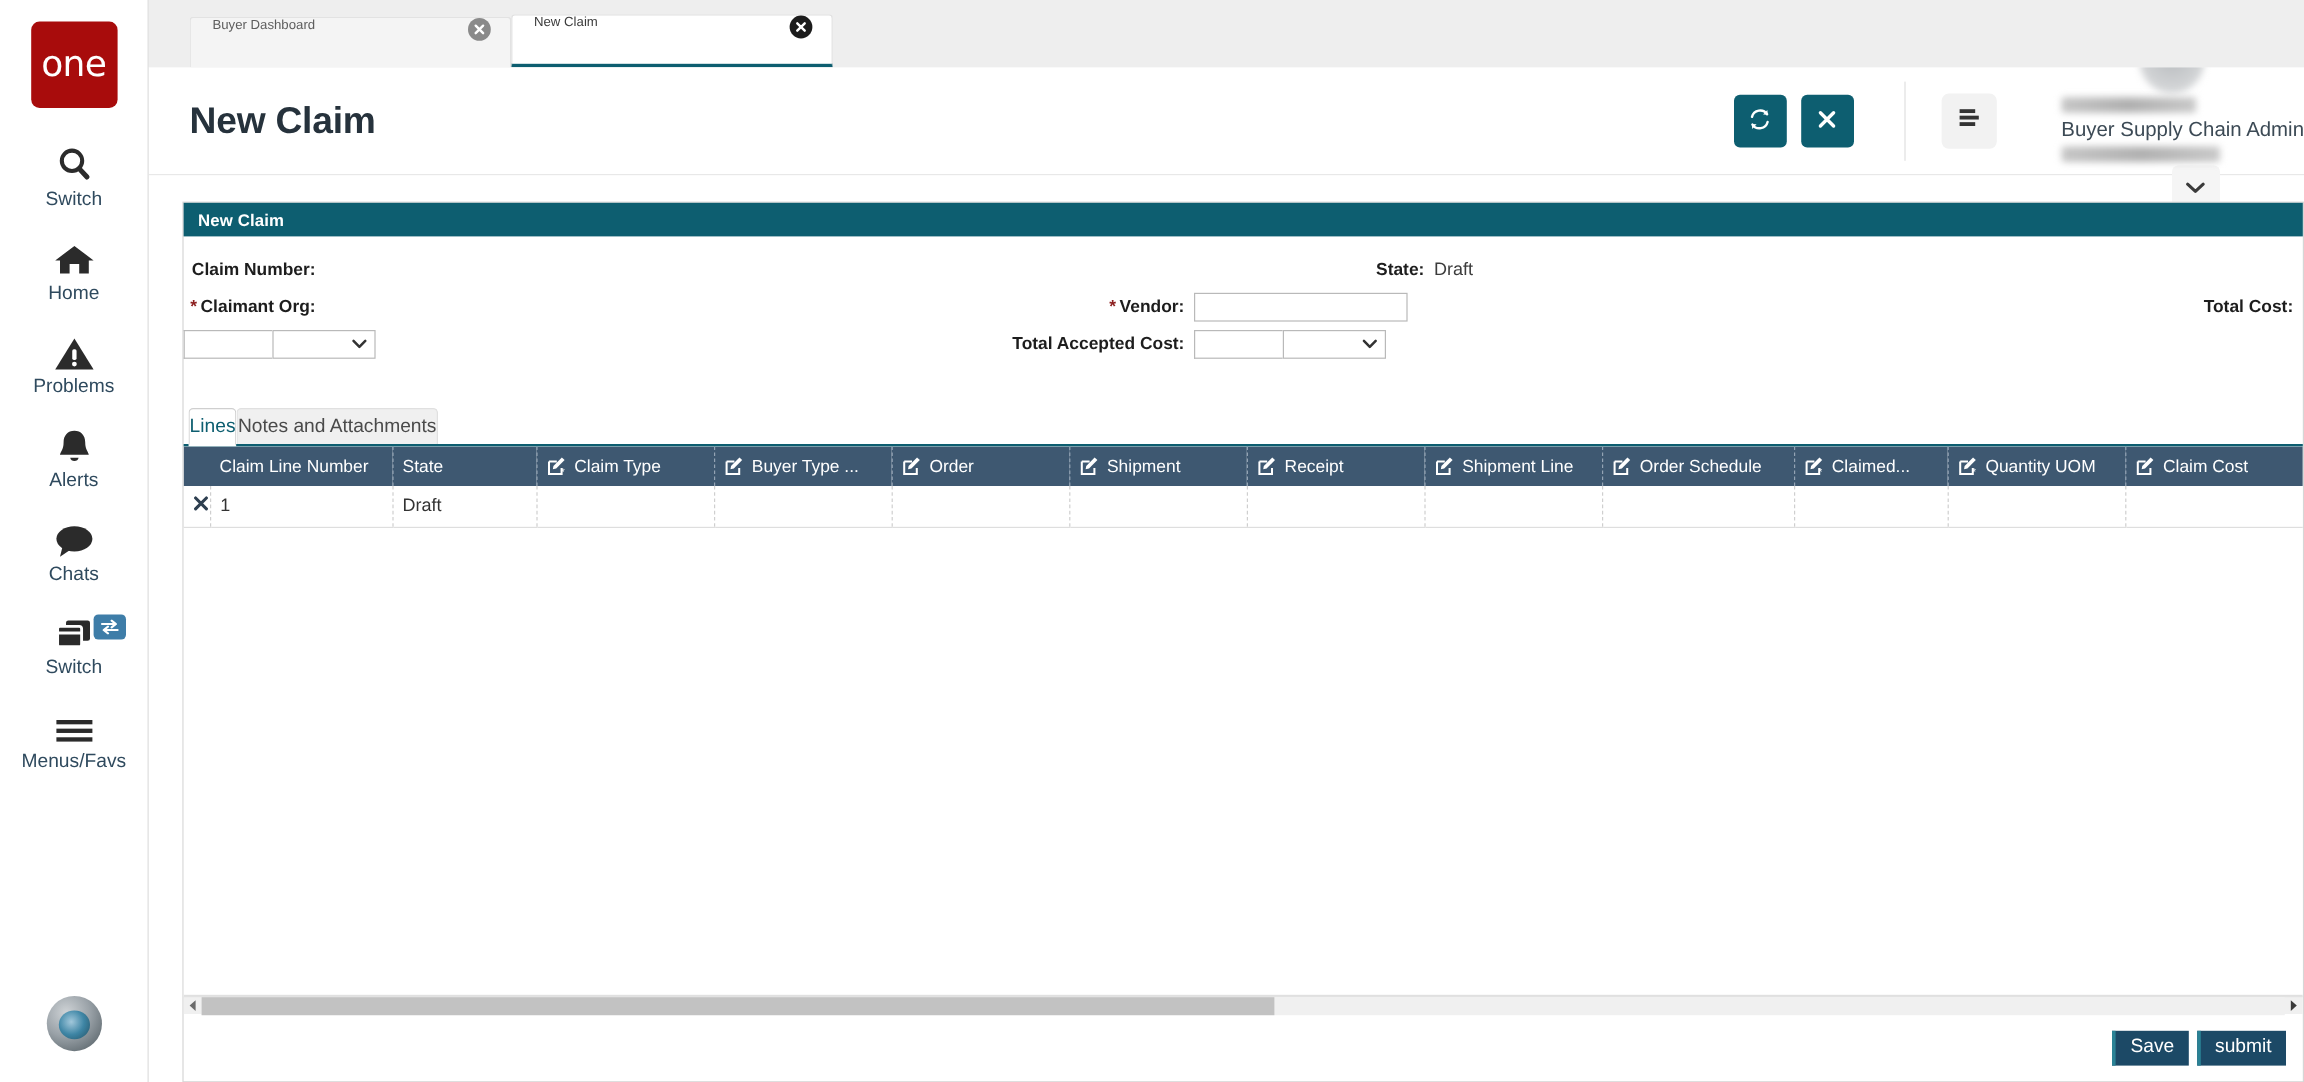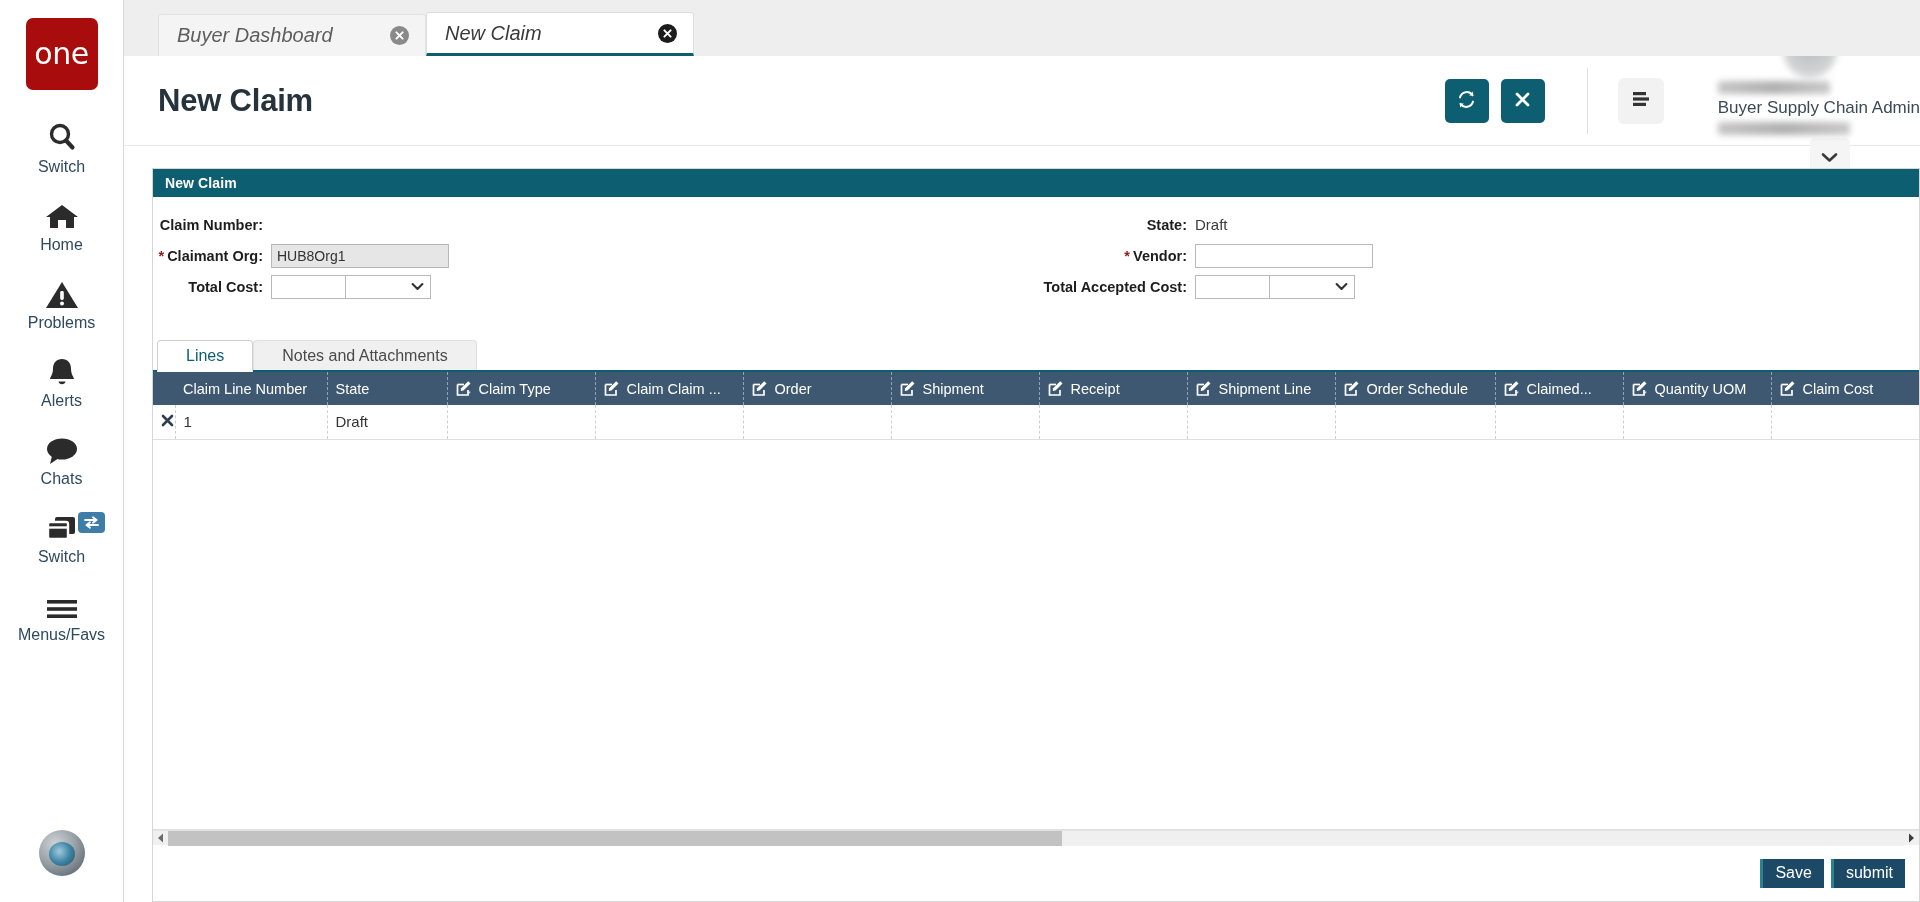--- a/index.html
+++ b/index.html
@@ -69,25 +69,25 @@
   
   .tabstrip {
     height: 56px; min-height: 56px;
     background: #eeeeee;
     display: flex; align-items: flex-end;
     padding-left: 34px;
     position: relative; z-index: 5;
   }
   .tab {
     height: 42px; min-width: 268px;
-    display: flex; align-items: center;
+    display: flex; 
     padding: 0 16px 0 18px;
     border-radius: 3px 3px 0 0;
-    font-size: 20px;
-    cursor: pointer; position: relative; font-style: italic;
+    font-size: 11px;
+    cursor: pointer; position: relative;
   }
   .tab.inactive { background: #f4f4f4; color: #5d5d5d; border:1px solid #e2e2e2; border-bottom:none;}
   .tab.active {
     background: #ffffff; color: #3b3b3b;
     border: 1px solid #dedede; border-bottom: 3px solid #0d5e70;
     height: 44px;
   }
   .tab-label { flex: 1; white-space: nowrap; }
   .tab-close {
     width: 19px; height: 19px; border-radius: 50%;
@@ -196,21 +196,21 @@
     width: 18px; height: 22px; display:flex; align-items:center; justify-content:center;
   }
 
   
   .linetabs {
     display: flex; align-items: flex-end; padding: 0 0 0 4px;
     margin-top: 38px; border-bottom: 2px solid #0d5e70;
     position: relative;
   }
   .ltab {
-    height: 30px; padding: 0 28px; font-size: 16px;
+    height: 30px; padding: 0 0; font-size: 16px;
     display: flex; align-items: center; cursor: pointer;
     border-radius: 4px 4px 0 0;
   }
   .ltab.active {
     background: #ffffff; color: #0d5e70;
     border: 1px solid #cfcfcf; border-bottom: 2px solid #ffffff;
     margin-bottom: -2px; font-weight: 500; height: 32px;
   }
   .ltab.inactive { background: #f0f0f0; color: #4a4a4a; border: 1px solid #e0e0e0; border-bottom:none; }
 
@@ -455,23 +455,20 @@
             <div></div>
             <div class="flabel">State:</div>
             <div class="fval">
               <span class="fval-text">Draft</span>
             </div>
             <div></div>
 
             <div class="flabel">
               <span class="req">*</span>
               <span>Claimant Org:</span>
-            </div>
-            <div class="fval">
-              <input class="inp readonly" type="text" readonly="" value="HUB8Org1" style="">
             </div>
             <div></div>
             <div class="flabel">
               <span class="req">*</span>
               <span>Vendor:</span>
             </div>
             <div class="fval">
               <input class="inp vendor" type="text" value="" style="">
             </div>
             <div></div>
@@ -561,21 +558,21 @@
                   </th>
                   <th>
                     <div class="th-inner">
                       <span class="pencil">
                         <svg width="17" height="17" viewBox="0 0 17 17">
                             <path d="M1.5 4.5 V15 H12 V10" stroke="#fff" stroke-width="1.7" fill="none"></path>
                             <path d="M1.5 4.5 H8" stroke="#fff" stroke-width="1.7" fill="none"></path>
                             <path d="M7.5 10.5 L14.5 3.4 L12.2 1.2 L5.2 8.3 L4.7 11 Z" fill="#fff"></path>
                           </svg>
                       </span>
-                      <span>Claim Claim ...</span>
+                      <span>Buyer Type ...</span>
                     </div>
                   </th>
                   <th>
                     <div class="th-inner">
                       <span class="pencil">
                         <svg width="17" height="17" viewBox="0 0 17 17">
                             <path d="M1.5 4.5 V15 H12 V10" stroke="#fff" stroke-width="1.7" fill="none"></path>
                             <path d="M1.5 4.5 H8" stroke="#fff" stroke-width="1.7" fill="none"></path>
                             <path d="M7.5 10.5 L14.5 3.4 L12.2 1.2 L5.2 8.3 L4.7 11 Z" fill="#fff"></path>
                           </svg>

